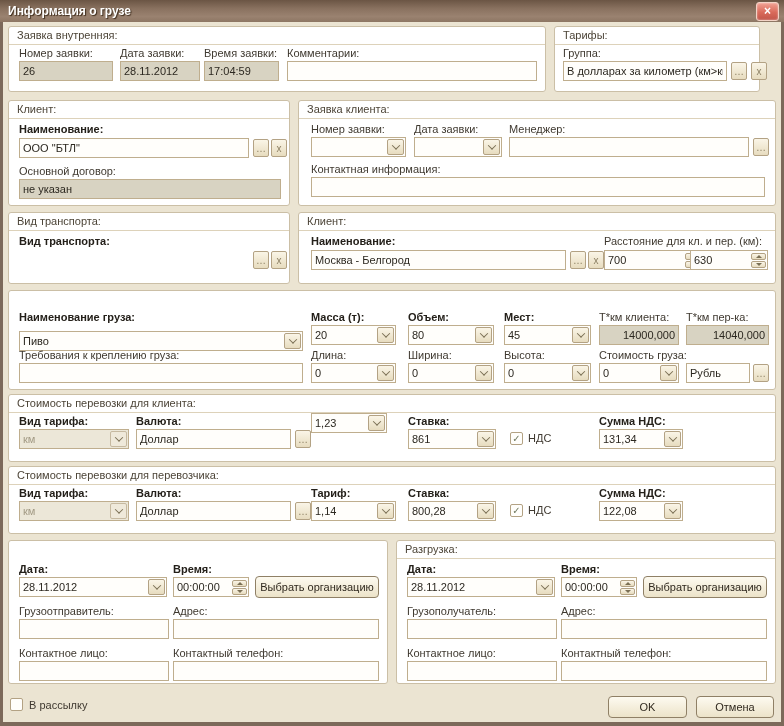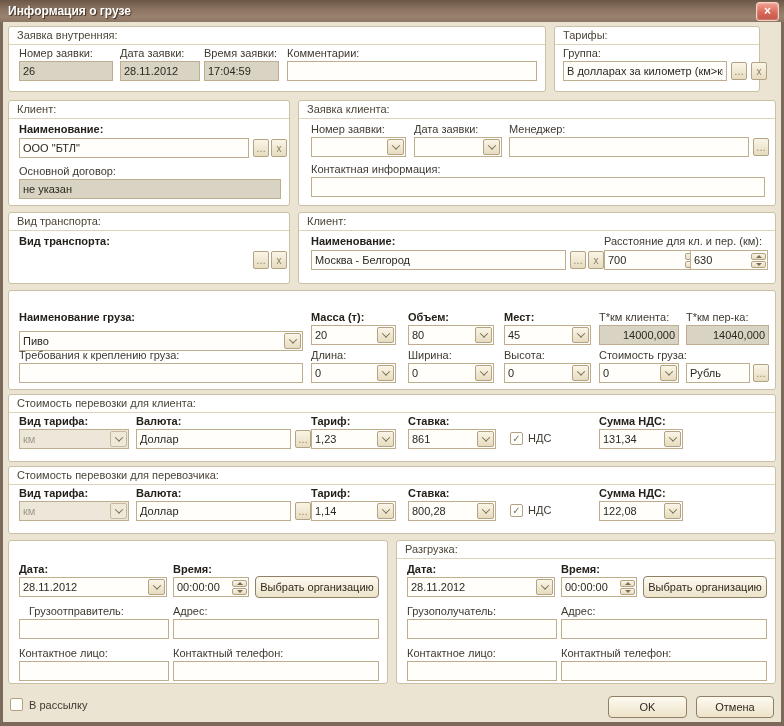--- a/index.html
+++ b/index.html
@@ -258,21 +258,21 @@
           <span class="dd dim">
             <i class="chev"></i>
           </span>
         </div>
       <div class="fld" style="left:127px;top:34px;width:155px">
           <span class="val">Доллар</span>
         </div>
       <span class="mini" style="left:286px;top:35px">
           <span>…</span>
         </span>
-      <div class="fld" style="left:302px;top:34px;width:85px">
+      <div class="fld" style="left:302px;top:18px;width:76px">
           <span class="val">1,23</span>
           <span class="dd">
             <i class="chev"></i>
           </span>
         </div>
       <div class="fld" style="left:399px;top:34px;width:88px">
           <span class="val">861</span>
           <span class="dd">
             <i class="chev"></i>
           </span>
@@ -348,21 +348,21 @@
               <i class="tu"></i>
             </span>
             <span class="sb">
               <i class="td"></i>
             </span>
           </span>
         </div>
       <div class="btn" style="left:246px;top:35px;width:124px;height:22px">
           <span>Выбрать организацию</span>
         </div>
-      <span class="lbl" style="left:20px;top:64px">Грузоотправитель:</span>
+      <span class="lbl" style="left:10px;top:64px">Грузоотправитель:</span>
       <span class="lbl" style="left:164px;top:64px">Адрес:</span>
       <div class="fld" style="left:10px;top:78px;width:150px">
           <span class="val"></span>
         </div>
       <div class="fld" style="left:164px;top:78px;width:206px">
           <span class="val"></span>
         </div>
       <span class="lbl" style="left:10px;top:106px">Контактное лицо:</span>
       <span class="lbl" style="left:164px;top:106px">Контактный телефон:</span>
       <div class="fld" style="left:10px;top:120px;width:150px">

